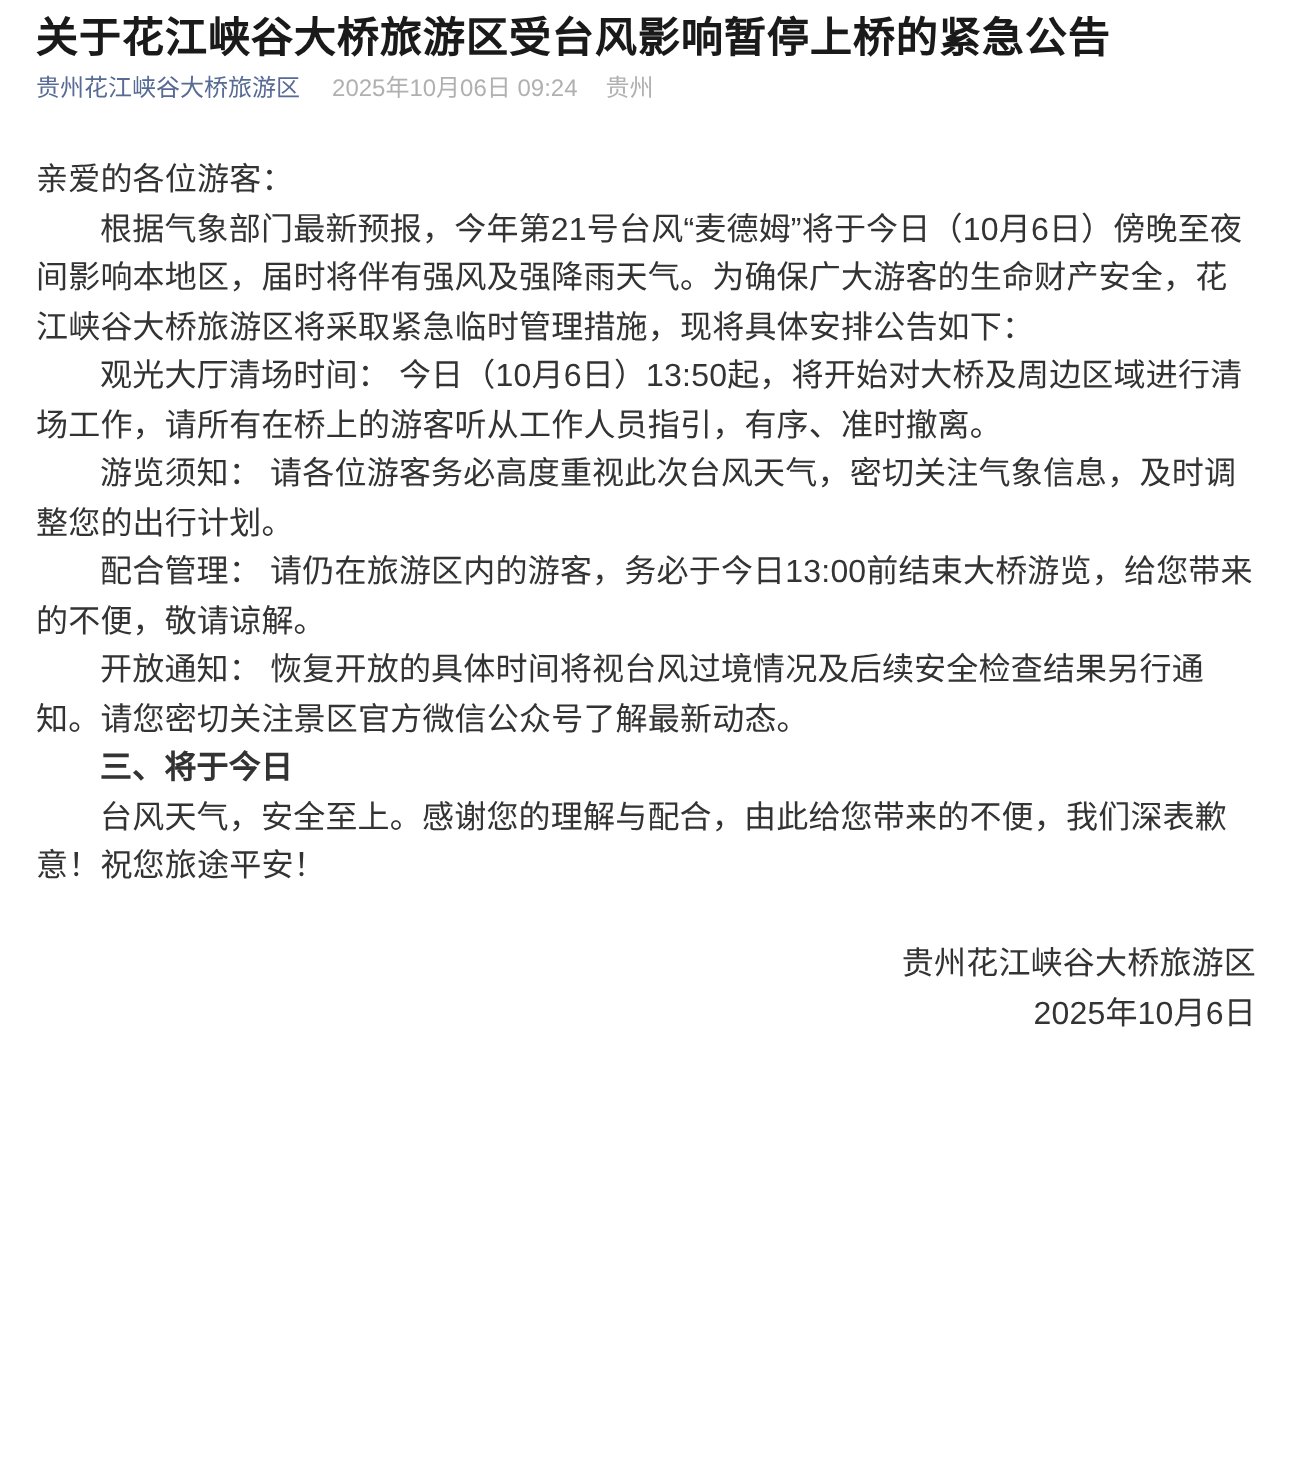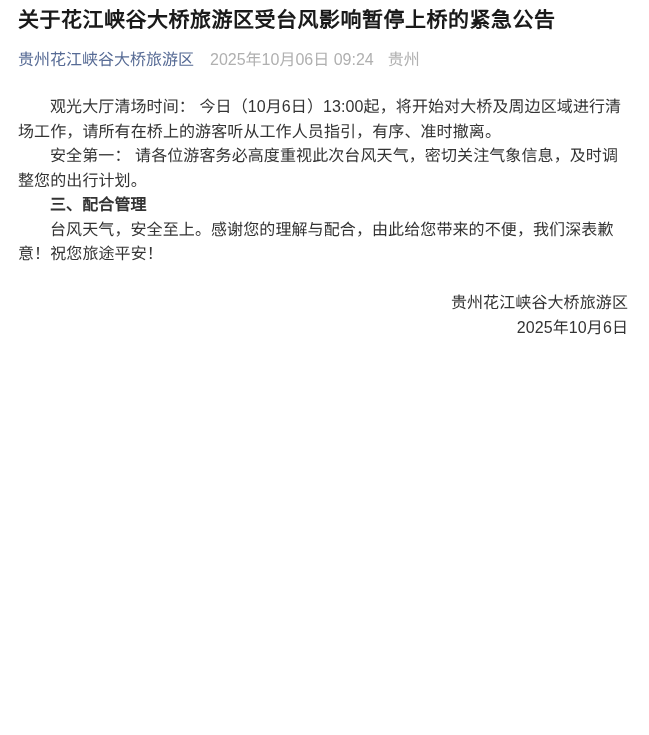--- a/index.html
+++ b/index.html
@@ -19,22 +19,21 @@
   }
   .article-title {
     margin: 0;
     font-size: 21px;
     line-height: 30px;
     font-weight: 700;
     color: #1a1a1a;
     letter-spacing: 0.5px;
   }
   .meta {
-    margin-top: 16px;
-    font-size: 16px;
+    font-size: 12px;
     line-height: 18px;
     white-space: nowrap;
   }
   .meta .account {
     color: #576b95;
     margin-right: 16px;
     cursor: pointer;
     text-decoration: none;
   }
   .meta .datetime {
@@ -72,23 +71,27 @@
 
 <div class="page">
 
   <h1 class="article-title">关于花江峡谷大桥旅游区受台风影响暂停上桥的紧急公告</h1>
 
   <div class="meta">
     <span class="account">贵州花江峡谷大桥旅游区</span><span class="datetime">2025年10月06日 09:24</span><span class="location">贵州</span>
   </div>
 
   <div class="content">
-    <p class="p-indent">观光大厅清场时间： 今日（10月6日）13:00起，将开始对大桥及周边区域进行清场工作，请所有在桥上的游客听从工作人员指引，有序、准时撤离。</p>
-    <p class="p-indent">安全第一： 请各位游客务必高度重视此次台风天气，密切关注气象信息，及时调整您的出行计划。</p>
-    <p class="p-heading">三、配合管理</p>
+    <p>亲爱的各位游客：</p>
+    <p class="p-indent">根据气象部门最新预报，今年第21号台风“麦德姆”将于今日（10月6日）傍晚至夜间影响本地区，届时将伴有强风及强降雨天气。为确保广大游客的生命财产安全，花江峡谷大桥旅游区将采取紧急临时管理措施，现将具体安排公告如下：</p>
+    <p class="p-indent">观光大厅清场时间： 今日（10月6日）13:50起，将开始对大桥及周边区域进行清场工作，请所有在桥上的游客听从工作人员指引，有序、准时撤离。</p>
+    <p class="p-indent">游览须知： 请各位游客务必高度重视此次台风天气，密切关注气象信息，及时调整您的出行计划。</p>
+    <p class="p-indent">配合管理： 请仍在旅游区内的游客，务必于今日13:00前结束大桥游览，给您带来的不便，敬请谅解。</p>
+    <p class="p-indent">开放通知： 恢复开放的具体时间将视台风过境情况及后续安全检查结果另行通知。请您密切关注景区官方微信公众号了解最新动态。</p>
+    <p class="p-heading">三、将于今日</p>
     <p class="p-indent">台风天气，安全至上。感谢您的理解与配合，由此给您带来的不便，我们深表歉意！祝您旅途平安！</p>
 
     <div class="signature">
       <p>贵州花江峡谷大桥旅游区</p>
       <p>2025年10月6日</p>
     </div>
   </div>
 
 </div>
 

